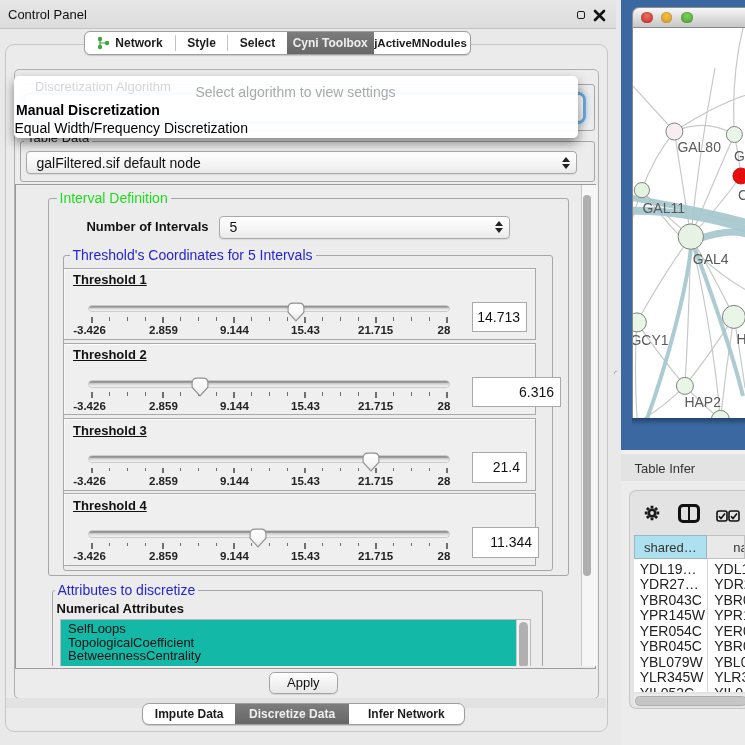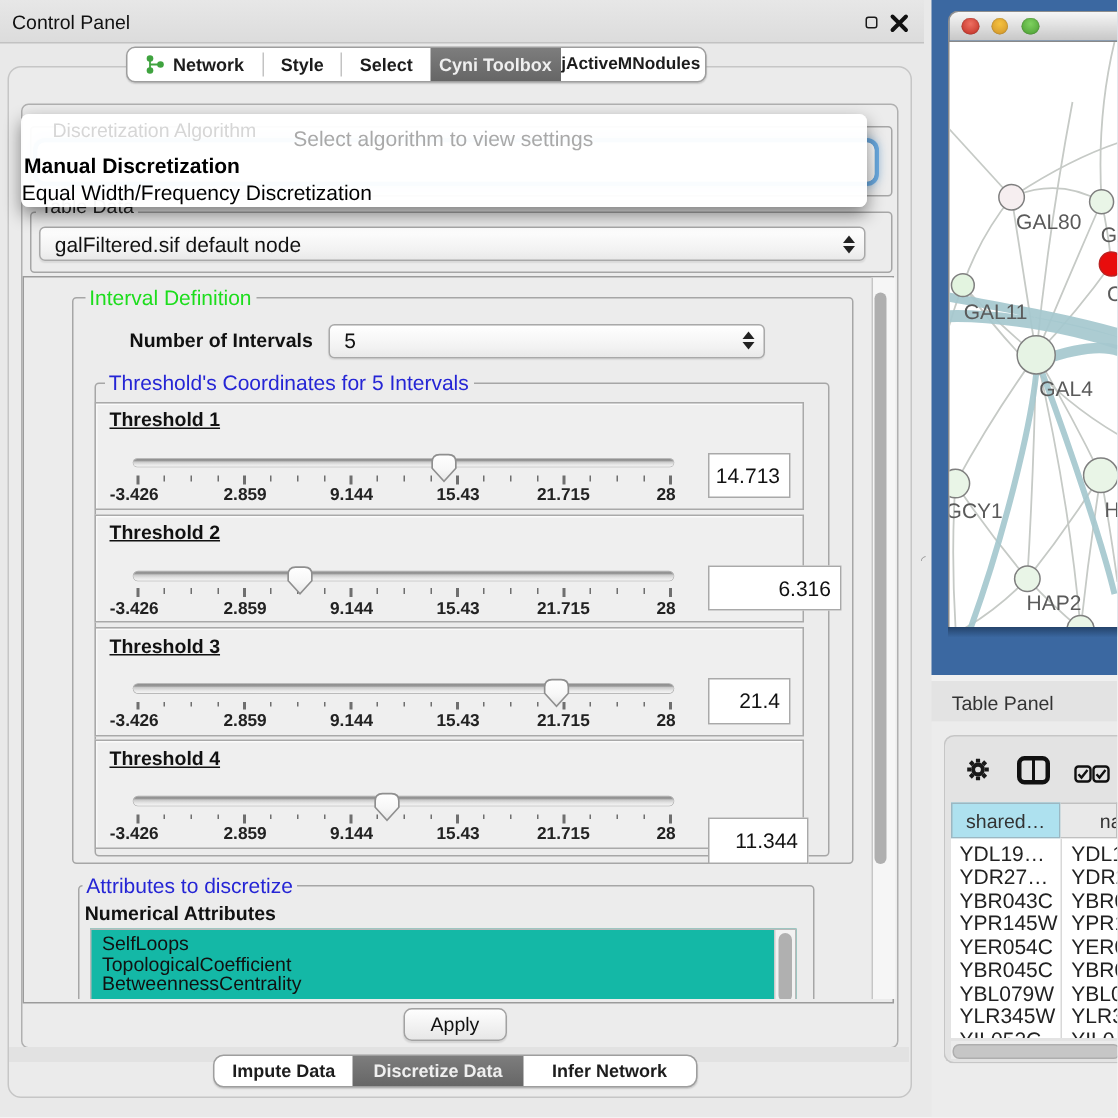--- a/index.html
+++ b/index.html
@@ -229,21 +229,21 @@
 <svg style="position:absolute;left:184.7px;top:33.4px;" width="18" height="20" viewBox="0 0 18 20">
           <defs>
             <linearGradient id="tg3" x1="0" y1="0" x2="0" y2="1">
               <stop offset="0" stop-color="#ffffff"></stop>
               <stop offset="0.55" stop-color="#f7f7f7"></stop>
               <stop offset="1" stop-color="#e8e8e8"></stop>
             </linearGradient>
           </defs>
           <path d="M1.1 6 Q1.1 1.1 6 1.1 L12 1.1 Q16.9 1.1 16.9 6 v4.2 L9 18.9 L1.1 10.2 Z" fill="url(#tg3)" stroke="#8f8f8f" stroke-width="1.1"></path>
         </svg>
-<div class="vbox" style="left:407.5px;top:51px;width:47.5px;height:28.6px;line-height:28.6px;padding-right:5.5px;padding-left:12px;">11.344</div>
+<div class="vbox" style="left:407.5px;top:33px;width:47.5px;height:28.6px;line-height:28.6px;padding-right:5.5px;padding-left:12px;">11.344</div>
 </div>
 <div class="a tbox" style="left:36px;top:404.5px;width:489px;height:80px;"></div>
 <div class="a tlab" style="left:39px;top:396.5px;color:#2525d5;background:#ECECEC;font-size:14px;">Attributes to discretize</div>
 <div class="a" style="left:41px;top:415.5px;font-size:13px;font-weight:bold;color:#111;">Numerical Attributes</div>
 <div class="a" style="left:44.5px;top:434px;width:469px;height:50px;background:#14b8a6;border:1px solid #b9b9b9;overflow:hidden;">
 <div style="position:absolute;left:7px;top:2px;font-size:13px;color:#111;line-height:13.6px;">SelfLoops<br>TopologicalCoefficient<br>BetweennessCentrality</div>
 <div style="position:absolute;right:0;top:0;width:13px;height:100%;background:#f2f2f2;border-left:1px solid #ccc;"></div>
 <div style="position:absolute;right:2px;top:2px;width:9px;height:46px;background:#b0b0b0;border-radius:4.5px;"></div>
 </div>
 </div>
@@ -318,21 +318,21 @@
 <text x="59.8" y="236.1">GAL4</text>
 <text x="103.4" y="316.4">H</text>
 <text x="-2.6" y="317.5">GCY1</text>
 <text x="51.4" y="378.9">HAP2</text>
 </g>
 </svg>
 <div class="a" style="left:631.6px;top:417.6px;width:113.4px;height:7px;background:linear-gradient(#24436b,rgba(59,104,161,0));"></div>
 <div class="a" style="left:614px;top:369px;width:7px;height:7px;font-size:8px;color:#888;">◜</div>
 <div class="a" style="left:620.7px;top:449.5px;width:124.3px;height:4px;background:#f0f0f0;"></div>
 <div class="a" style="left:620.7px;top:453.5px;width:124.3px;height:27.5px;background:#e3e3e3;"></div>
-<div class="a" style="left:634.5px;top:461px;font-size:13px;color:#333;">Table Panel</div>
+<div class="a" style="left:634.5px;top:461px;font-size:13px;color:#333;">Table Infer</div>
 <div class="a" style="left:620.7px;top:481px;width:124.3px;height:264px;background:#ECECEC;"></div>
 <div class="a" style="left:628.8px;top:489.5px;width:130px;height:217px;border:1px solid #c6c6c6;border-radius:7px 0 0 7px;background:#e3e3e3;border-right:none;"></div>
 <svg class="a" style="left:644px;top:505px" width="16" height="16" viewBox="0 0 16 16">
 <g fill="#1a1a1a">
         <circle cx="8" cy="8" r="4.6"></circle>
 <g stroke="#1a1a1a" stroke-width="2.8">
 <path d="M8 0.8 V3.4 M8 12.6 V15.2 M0.8 8 H3.4 M12.6 8 H15.2 M2.9 2.9 L4.8 4.8 M11.2 11.2 L13.1 13.1 M13.1 2.9 L11.2 4.8 M4.8 11.2 L2.9 13.1"></path>
 </g>
       </g>
       <circle cx="8" cy="8" r="1.9" fill="#e3e3e3"></circle>

